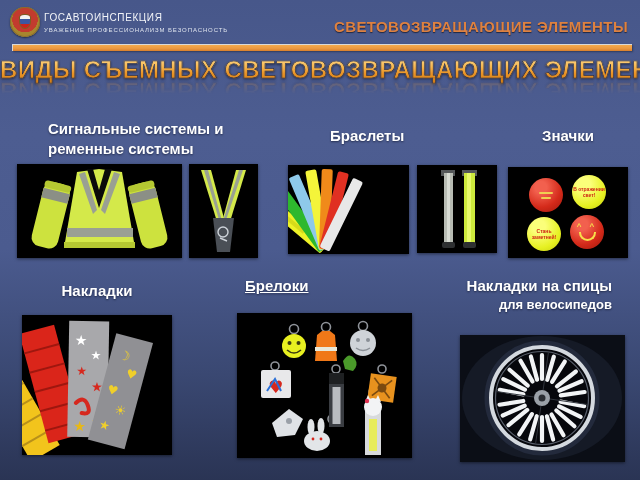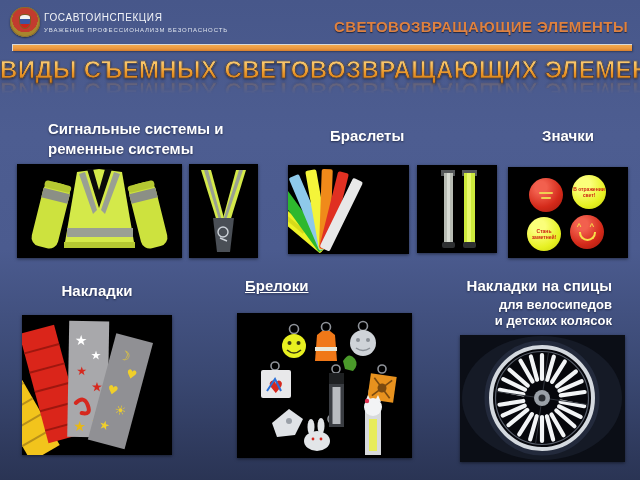--- a/index.html
+++ b/index.html
@@ -200,21 +200,20 @@
       <div class="eyes">^ ^</div>
       <div class="mouth"></div>
     </div>
   </div>
 
   <div class="sec-label" style="left:22px; top:282px; width:150px; text-align:center;">Накладки</div>
   <div class="sec-label" style="left:245px; top:277px; width:160px; text-align:left;text-decoration:underline;">Брелоки</div>
   <div class="sec-label" style="left:416px; top:277px; width:196px; text-align:right;">
     <div>Накладки на спицы</div>
     <div class="sub">для велосипедов</div>
-    <div class="sub" style="margin-top:1px;">и детских колясок</div>
   </div>
 
   <div class="photo" style="left:22px; top:315px; width:150px; height:140px;">
     <svg viewBox="0 0 150 140">
       <rect width="150" height="140" fill="#000"></rect>
       <g transform="translate(55,134)" font-family="DejaVu Sans, sans-serif">
         <g transform="rotate(-30)">
           <rect x="-46" y="-120" width="33" height="108" fill="#f2c41c"></rect>
           <line x1="-46" y1="-102" x2="-13" y2="-102" stroke="#b8901a" stroke-width="2"></line>
           <line x1="-46" y1="-84" x2="-13" y2="-84" stroke="#b8901a" stroke-width="2"></line>

